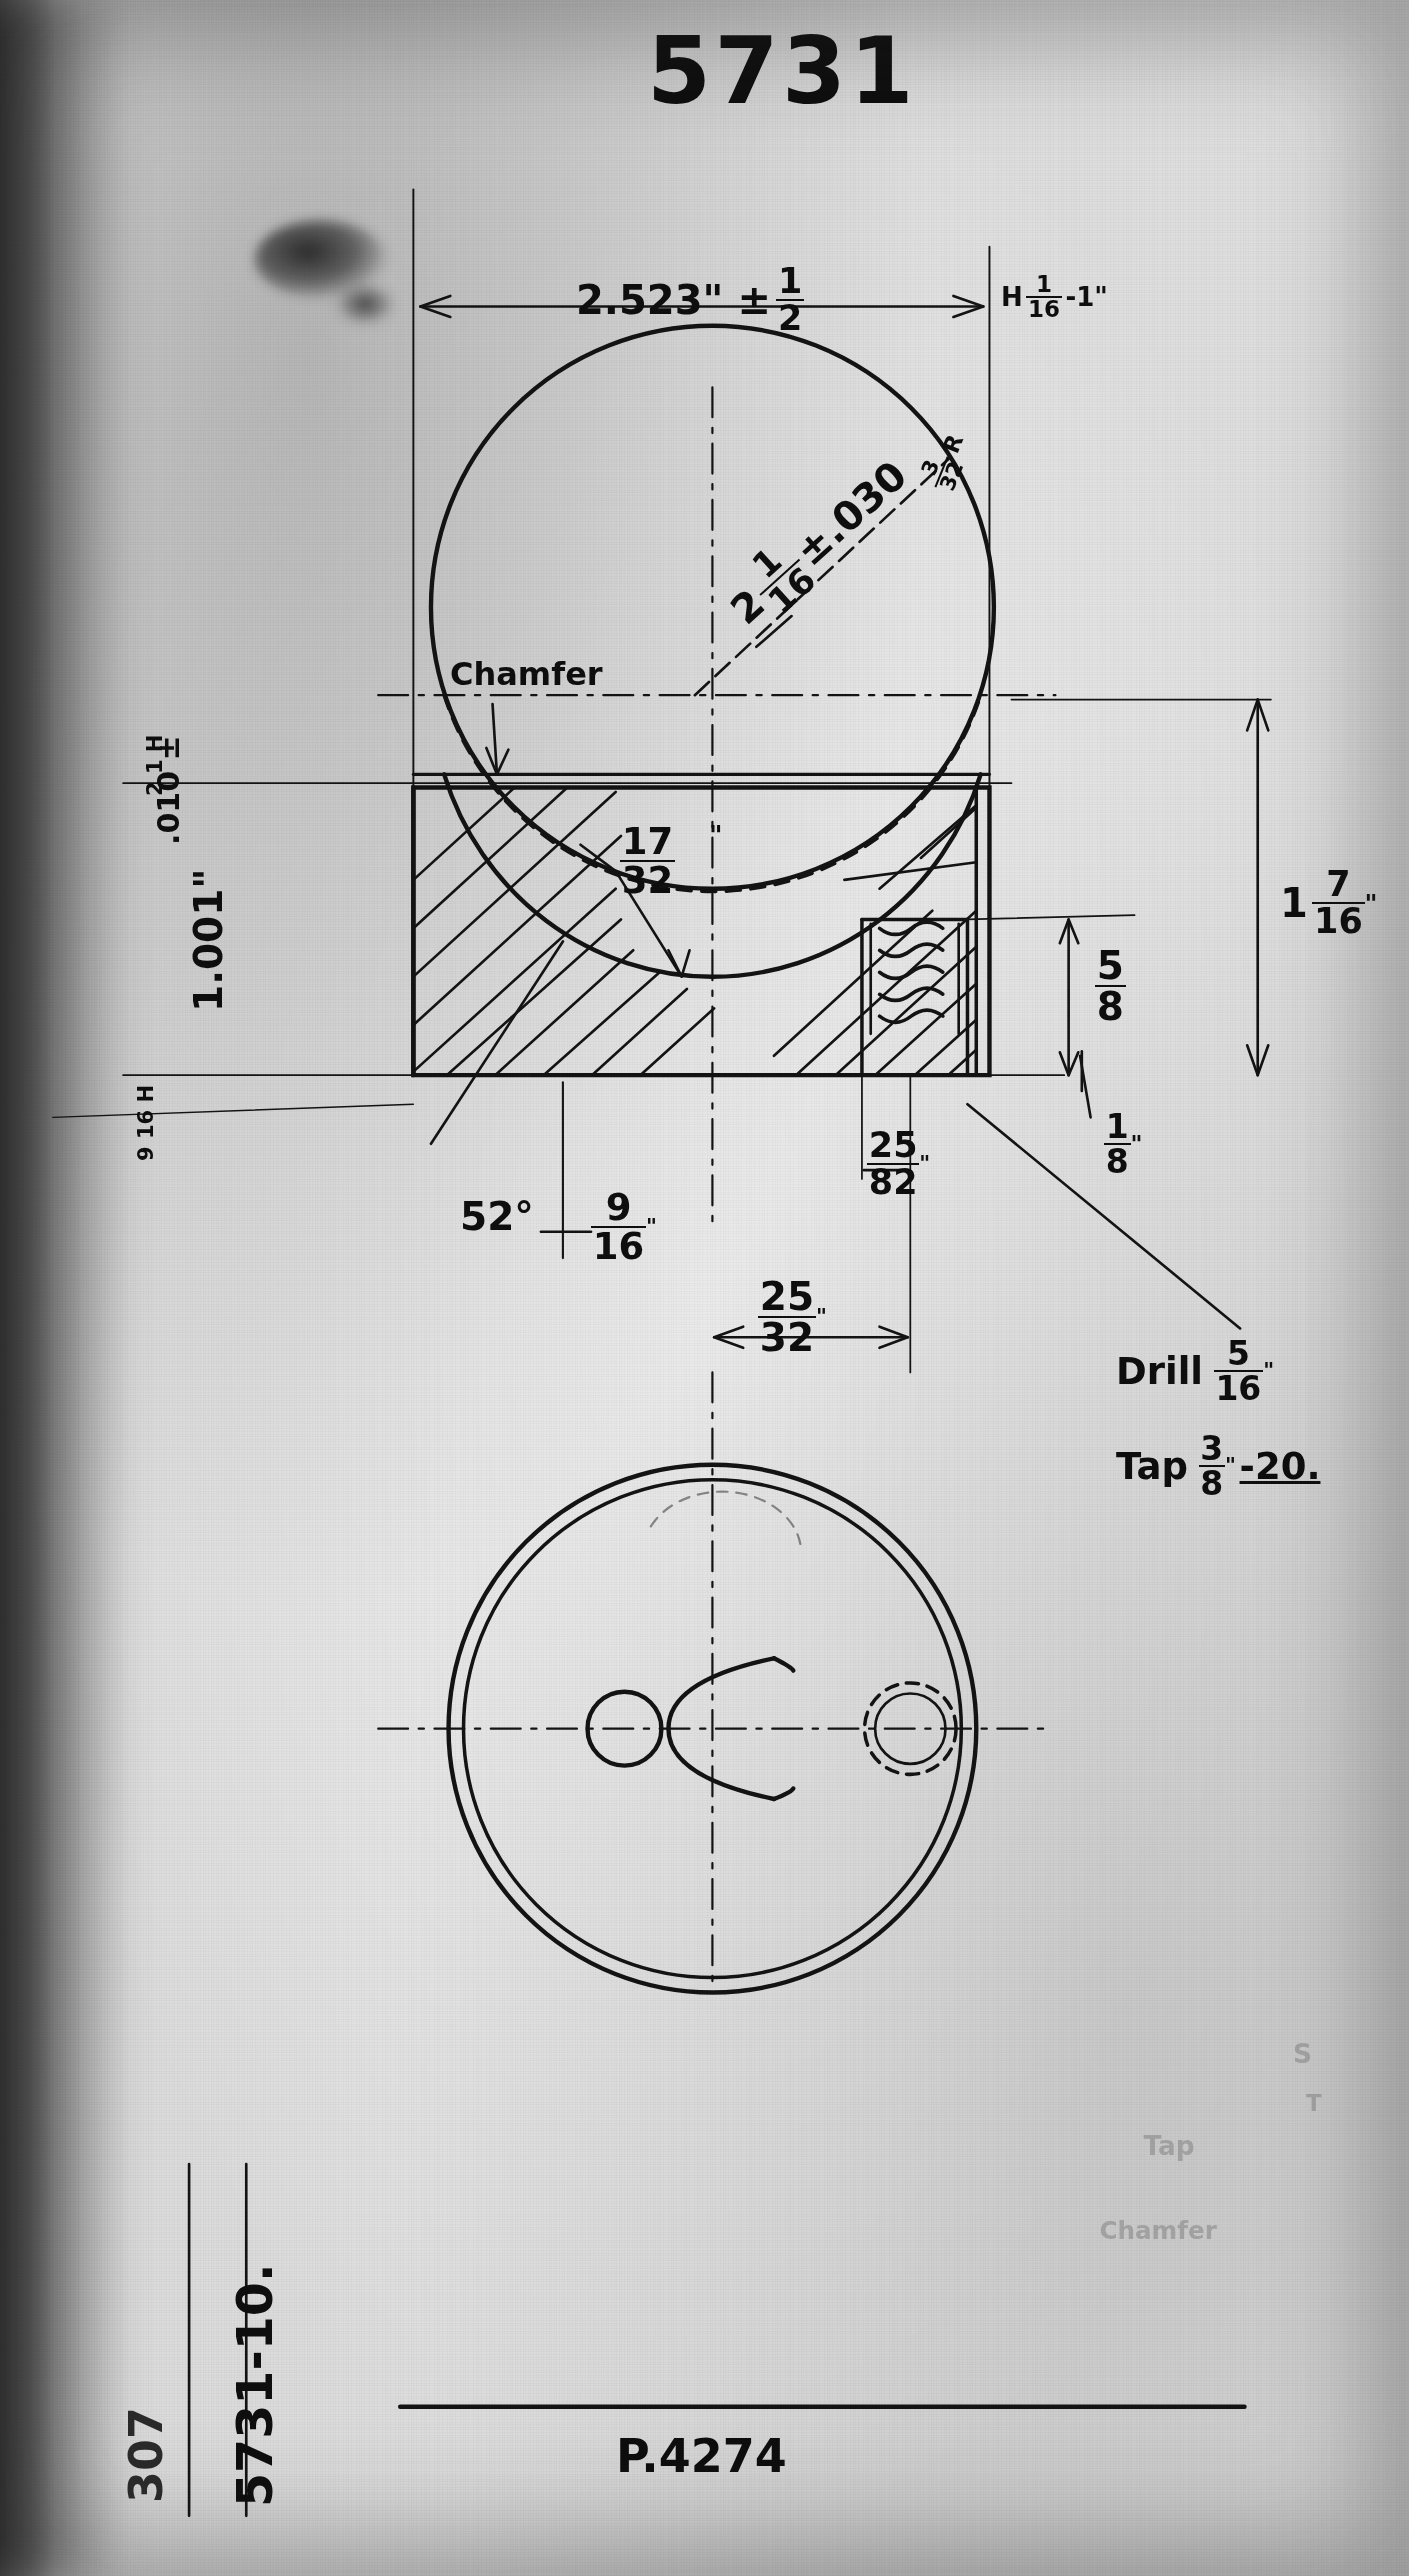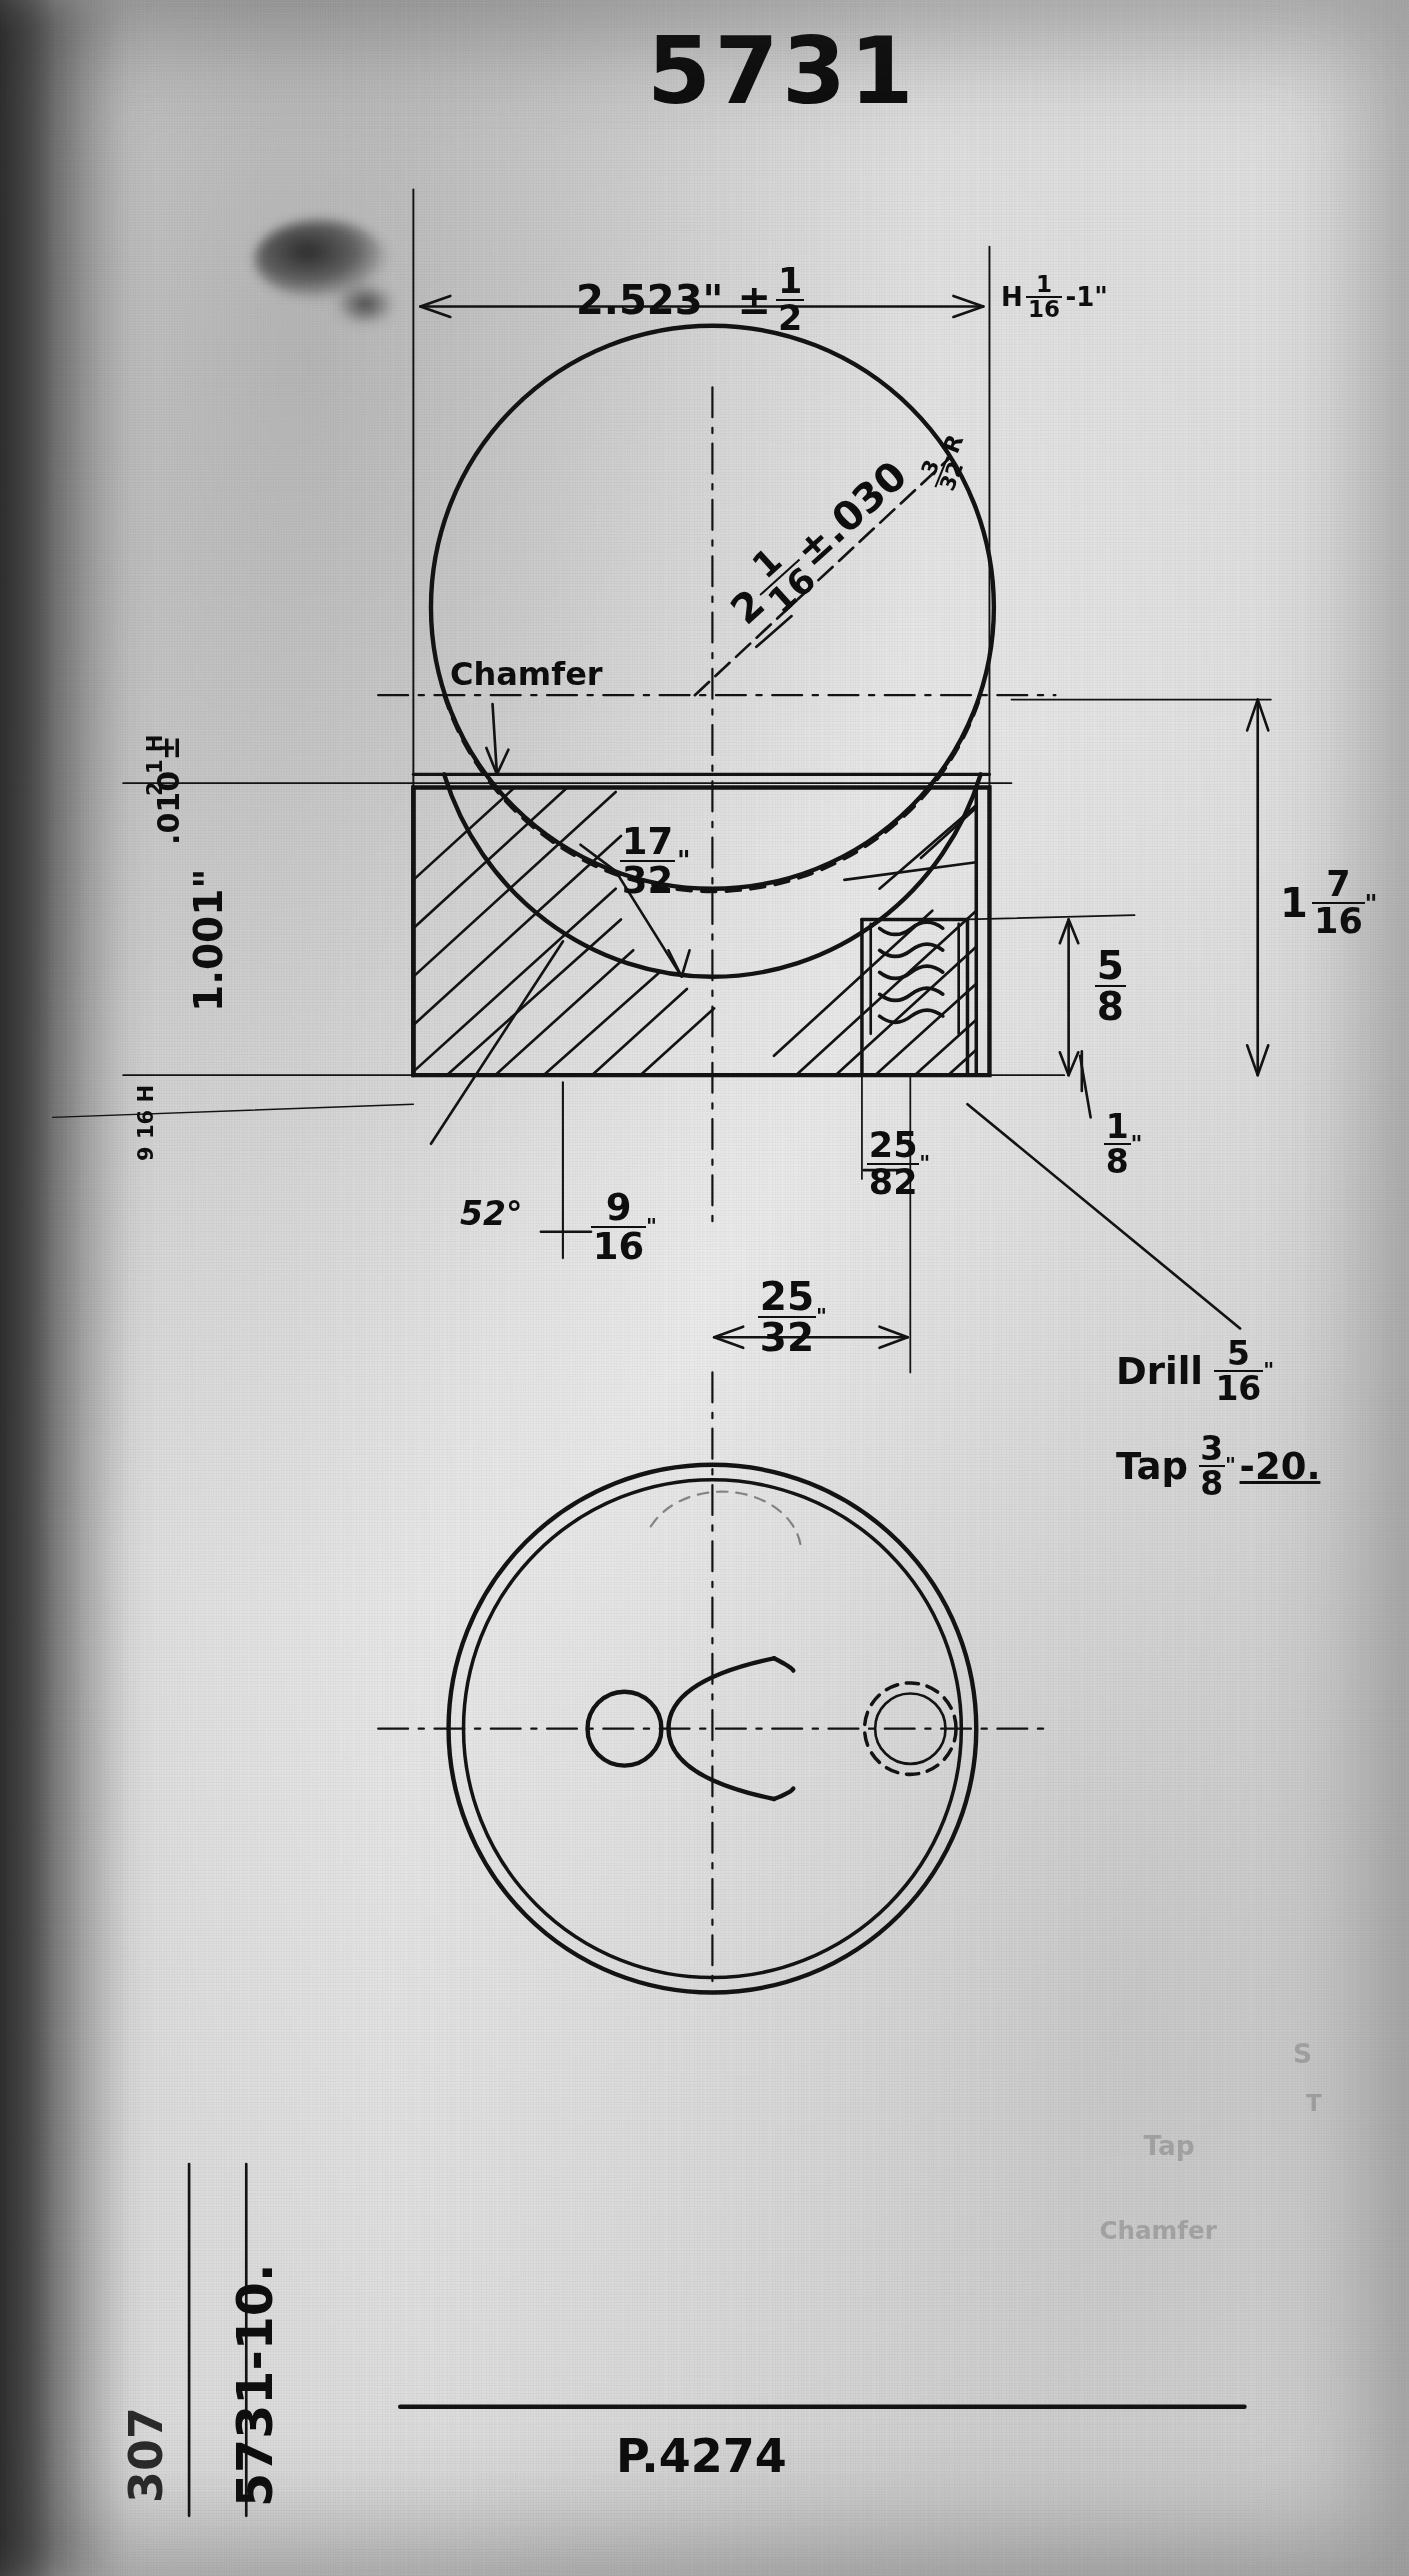--- a/index.html
+++ b/index.html
@@ -227,21 +227,21 @@
   <div class="ink stack" style="left:915px;top:479px;font-size:23px;transform:rotate(-68deg);transform-origin:left top;">
     <span class="frac" style="font-size:21px;">
       <span class="n">3</span>
       <span class="d">32</span>
     </span>
     <span style="margin-left:5.3px;">R</span>
   </div>
 
   <div class="ink" style="left:450px;top:658px;font-size:32px;">Chamfer</div>
 
-  <div class="ink stack" style="left:620px;top:823px;font-size:39px;align-items:center;">
+  <div class="ink stack" style="left:620px;top:823px;font-size:39px;align-items:flex-start;gap:32px;">
     <span class="frac" style="font-size:37px;">
       <span class="n">17</span>
       <span class="d">32</span>
     </span>
     <span style="font-size:26px;margin-left:1.8px;">"</span>
   </div>
 
   <div class="ink stack" style="left:1280px;top:867px;font-size:40px;">
     <span>1</span>
     <span class="frac" style="font-size:35px;margin-left:4.4px;">
@@ -267,21 +267,21 @@
   </div>
 
   <div class="ink stack" style="left:867px;top:1128px;font-size:37px;">
     <span class="frac" style="font-size:35px;">
       <span class="n">25</span>
       <span class="d">82</span>
     </span>
     <span style="font-size:21px;">"</span>
   </div>
 
-  <div class="ink" style="left:460px;top:1197px;font-size:33px;font-style:italic;">52°</div>
+  <div class="ink" style="left:460px;top:1197px;font-size:39px;">52°</div>
 
   <div class="ink stack" style="left:591px;top:1189px;font-size:37px;">
     <span class="frac" style="font-size:37px;">
       <span class="n">9</span>
       <span class="d">16</span>
     </span>
     <span style="font-size:21px;">"</span>
   </div>
 
   <div class="ink stack" style="left:758px;top:1277px;font-size:39px;">

